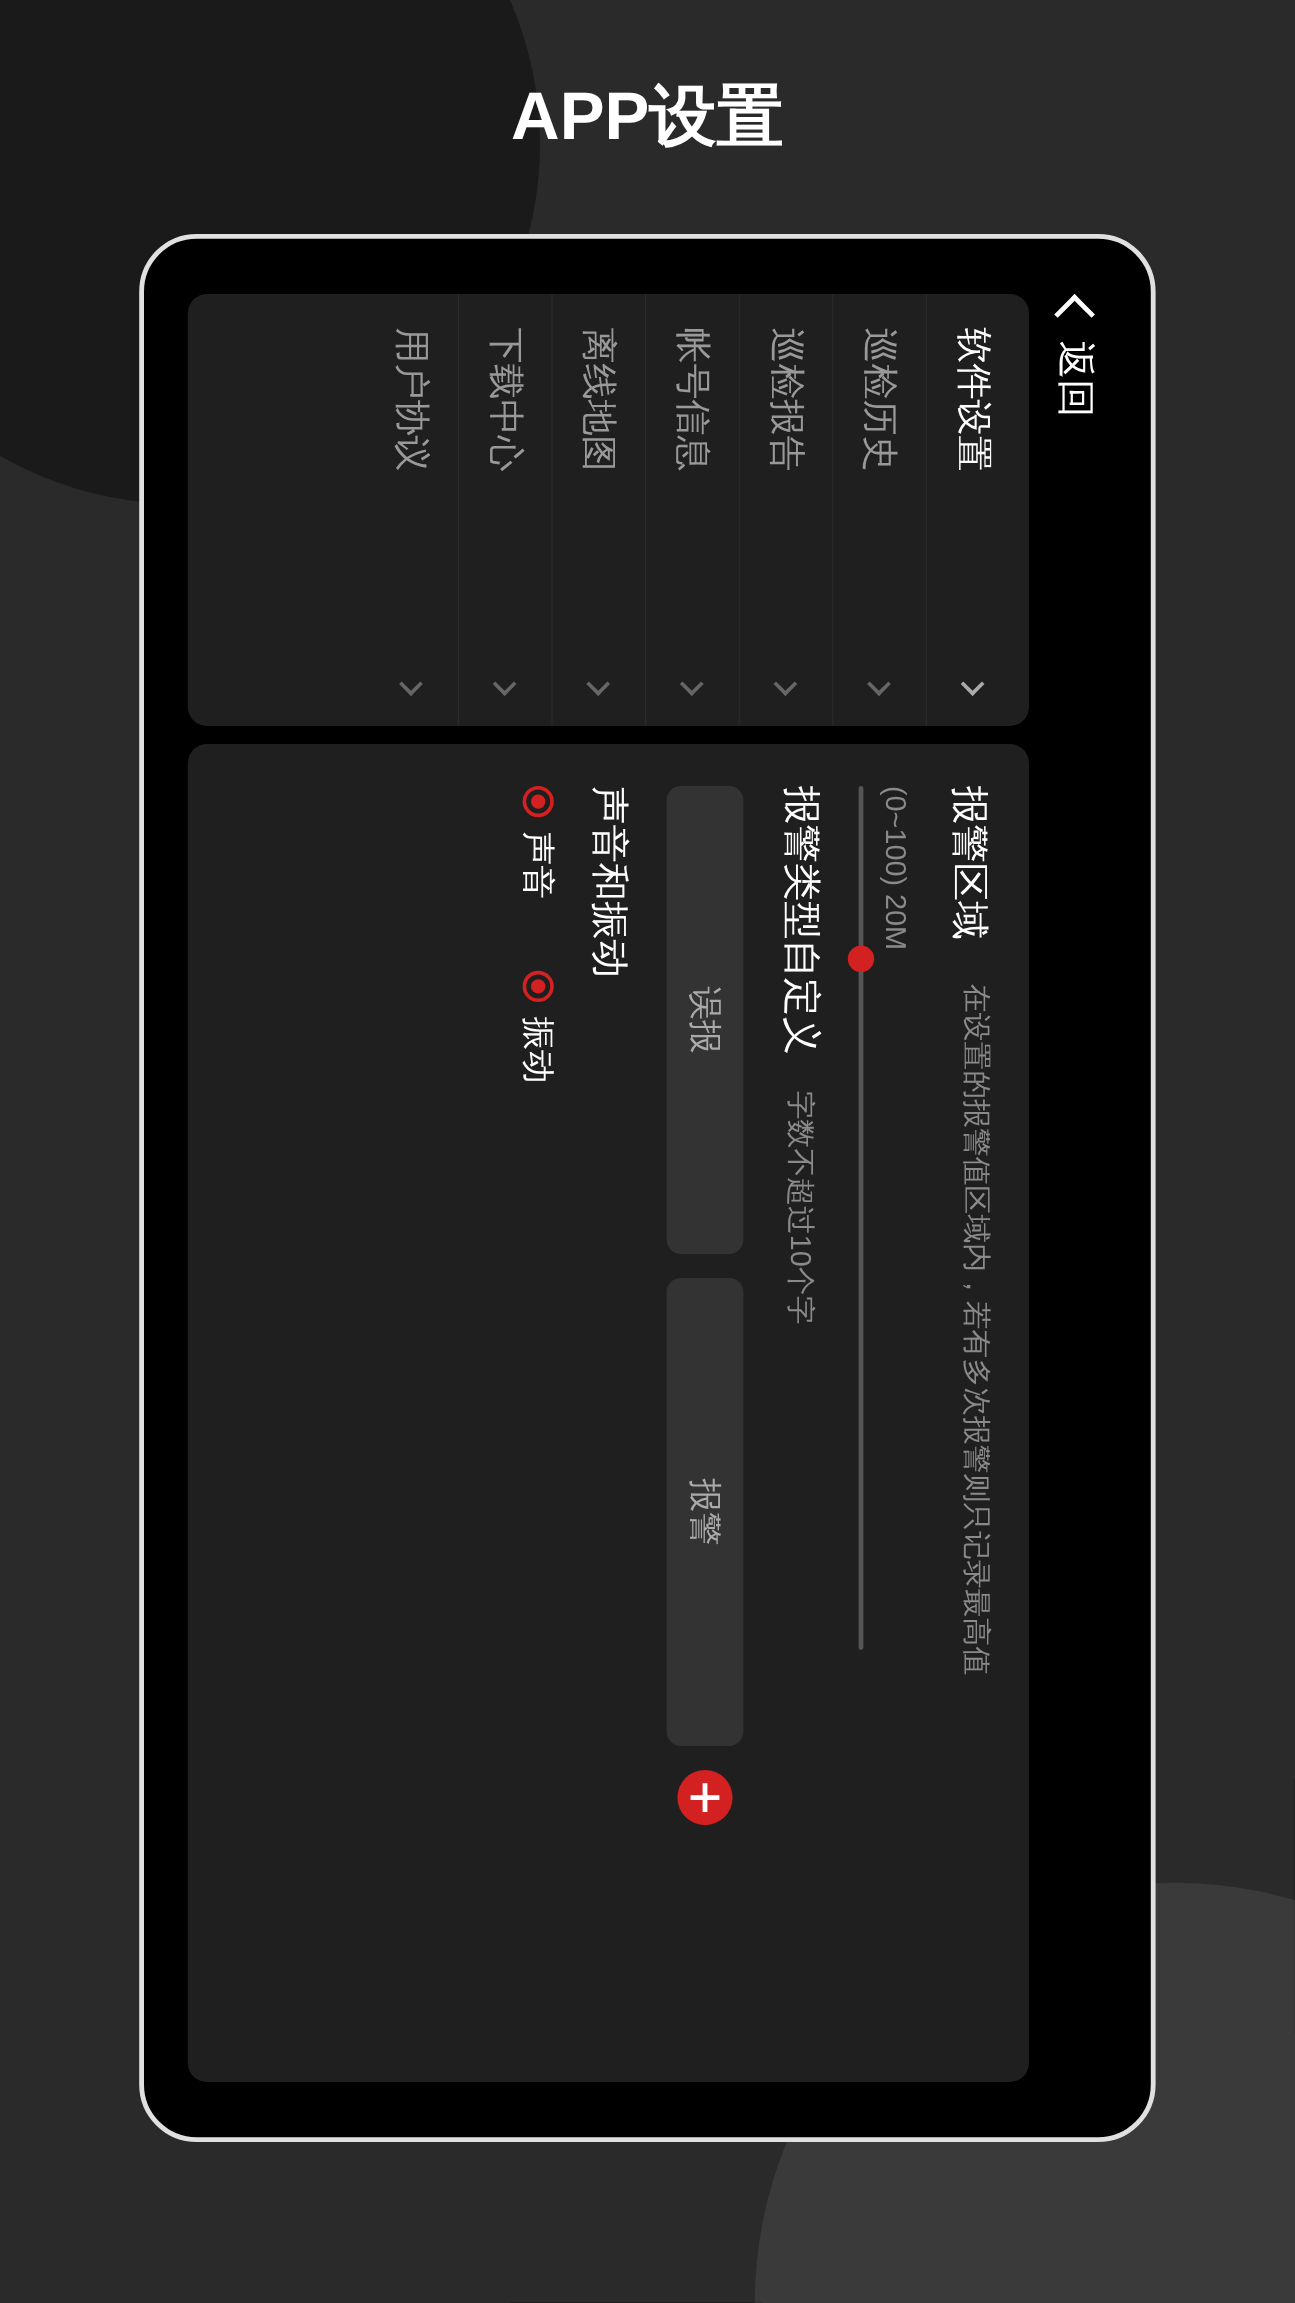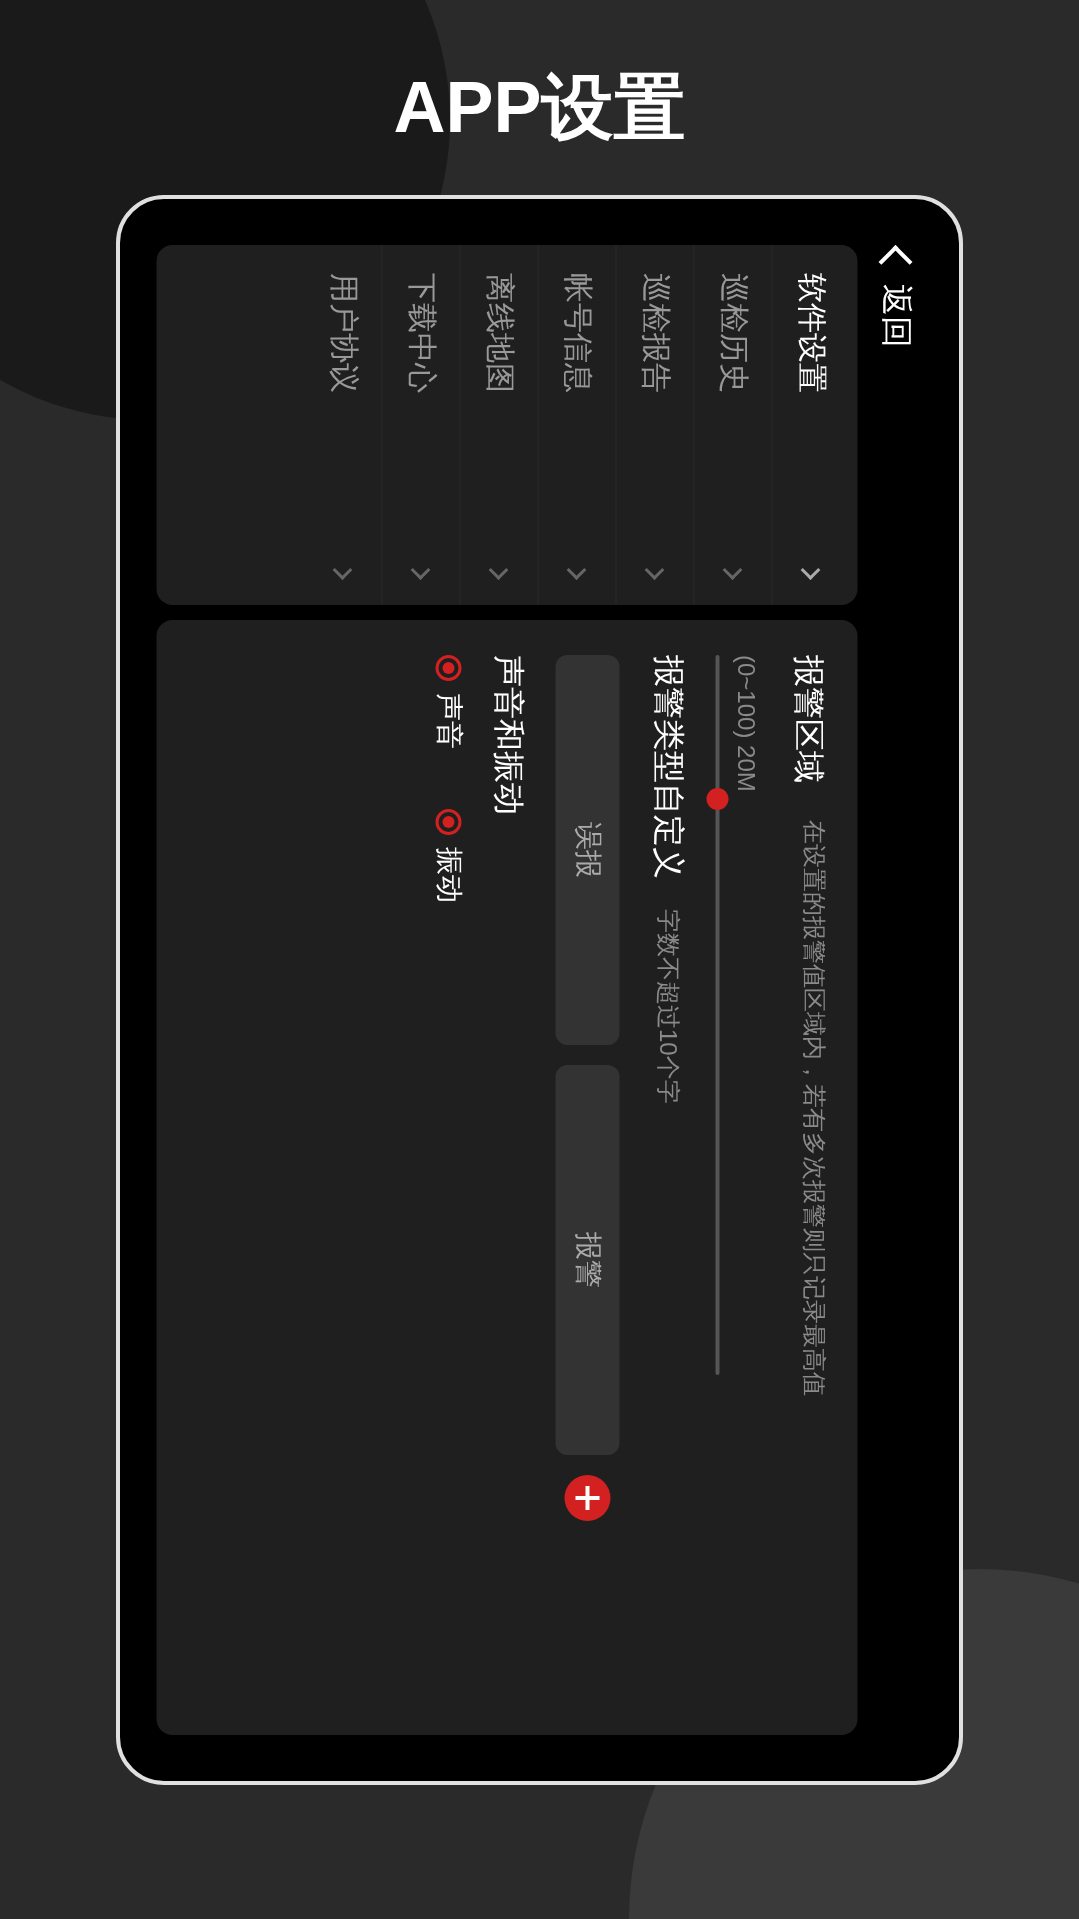--- a/index.html
+++ b/index.html
@@ -33,21 +33,21 @@
       bottom: -350px;
       right: -250px;
     }
     .page-title {
       position: absolute;
       top: 60px;
       left: 0;
       right: 0;
       text-align: center;
       color: #fff;
-      font-size: 72px;
+      font-size: 56px;
       font-weight: 600;
       z-index: 2;
     }
     .device-frame {
       position: absolute;
       top: 195px;
       left: 116px;
       width: 847px;
       height: 1590px;
       background: #000;

